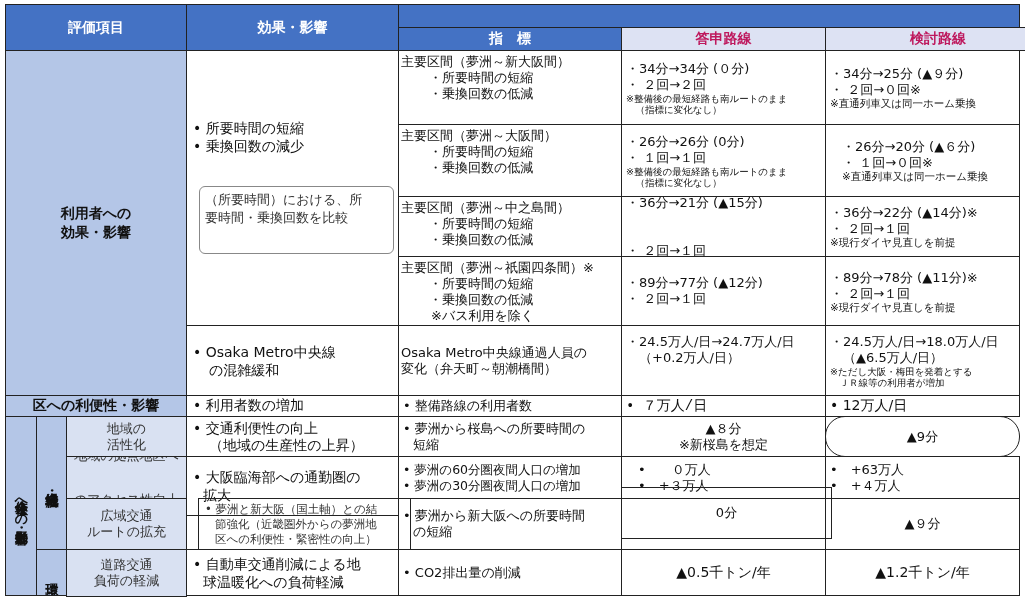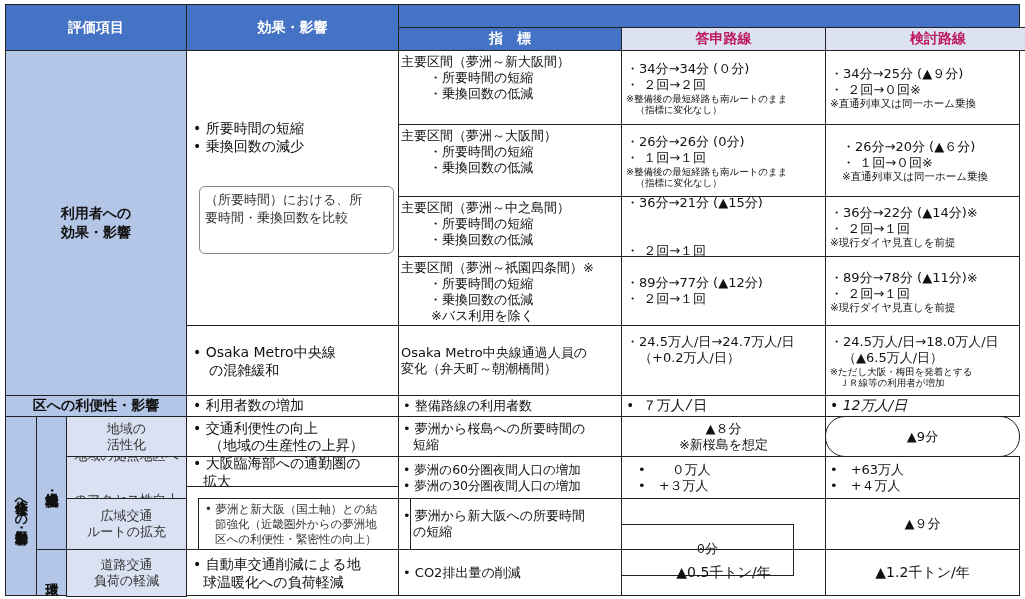--- a/index.html
+++ b/index.html
@@ -147,21 +147,21 @@
 </div>
 <div class="cell vmid" style="left:186px;top:395px;width:213px;height:22px;padding-left:6px;font-size:14px;">
   <span class="line">•  利用者数の増加</span>
 </div>
 <div class="cell txt vmid" style="left:398px;top:395px;width:224px;height:22px;padding-left:4px;">
   <span class="line">•  整備路線の利用者数</span>
 </div>
 <div class="cell vmid" style="left:621px;top:395px;width:205px;height:22px;padding-left:4px;font-size:14px;font-family:Liberation Mono, monospace;">
   <span class="line">•   ７万人/日</span>
 </div>
-<div class="cell vmid" style="left:825px;top:395px;width:195px;height:22px;padding-left:4px;font-size:14px;font-style:italic;">
+<div class="cell vmid" style="left:825px;top:395px;width:195px;height:22px;padding-left:4px;font-size:14px;">
   <span class="line">•  12万人/日</span>
 </div>
 
 <div class="cell lblue ctr" style="left:5px;top:416px;width:32px;height:180px;">
   <span class="vert">社会全体への効果・影響</span>
 </div>
 <div class="cell lblue ctr" style="left:36px;top:416px;width:31px;height:134px;">
   <span class="vert">地域経済・社会</span>
 </div>
 <div class="cell lblue ctr" style="left:36px;top:549px;width:31px;height:47px;">
@@ -185,21 +185,21 @@
   <div>※新桜島を想定</div>
 </div>
 <div class="cell txt ctr" style="left:825px;top:416px;width:195px;height:41px;border-radius:20px;">
   <div>▲9分</div>
 </div>
 
 <div class="cell lblue2 ctr txt" style="left:66px;top:456px;width:121px;height:43px;color:#333;gap:28px;">
   <div>地域の拠点地区へ</div>
   <div>のアクセス性向上</div>
 </div>
-<div class="cell vmid" style="left:186px;top:456px;width:213px;height:31px;padding-left:6px;font-size:14px;line-height:18px;">
+<div class="cell vmid" style="left:186px;top:456px;width:213px;height:60px;padding-left:6px;font-size:14px;line-height:18px;">
   <div class="line">•  大阪臨海部への通勤圏の</div>
   <div class="line" style="padding-left:10px;">拡大</div>
 </div>
 <div class="cell txt vmid" style="left:398px;top:456px;width:224px;height:43px;padding-left:4px;font-size:12.5px;">
   <div class="line">•  夢洲の60分圏夜間人口の増加</div>
   <div class="line">•  夢洲の30分圏夜間人口の増加</div>
 </div>
 <div class="cell txt vmid" style="left:621px;top:456px;width:205px;height:43px;padding-left:16px;">
   <div class="line">•　　０万人</div>
   <div class="line">•　+３万人</div>
@@ -215,21 +215,21 @@
 </div>
 <div class="cell vmid" style="left:186px;top:498px;width:213px;height:52px;padding-left:6px;font-size:11.5px;line-height:15px;color:#333;margin-left:12px;">
   <div class="line">•  夢洲と新大阪（国土軸）との結</div>
   <div class="line" style="padding-left:10px;">節強化（近畿圏外からの夢洲地</div>
   <div class="line" style="padding-left:10px;">区への利便性・緊密性の向上）</div>
 </div>
 <div class="cell txt vmid" style="left:398px;top:498px;width:224px;height:52px;padding-left:4px;">
   <div class="line">•  夢洲から新大阪への所要時間</div>
   <div class="line" style="padding-left:10px;">の短縮</div>
 </div>
-<div class="cell txt ctr" style="left:621px;top:524px;width:173px;height:52px;font-family:Liberation Mono, monospace;">
+<div class="cell txt ctr" style="left:621px;top:487px;width:211px;height:52px;">
   <div>0分</div>
 </div>
 <div class="cell txt ctr" style="left:825px;top:498px;width:195px;height:52px;">
   <div>▲９分</div>
 </div>
 
 <div class="cell lblue2 ctr txt" style="left:66px;top:549px;width:121px;height:48px;color:#333;">
   <div>道路交通</div>
   <div>負荷の軽減</div>
 </div>

